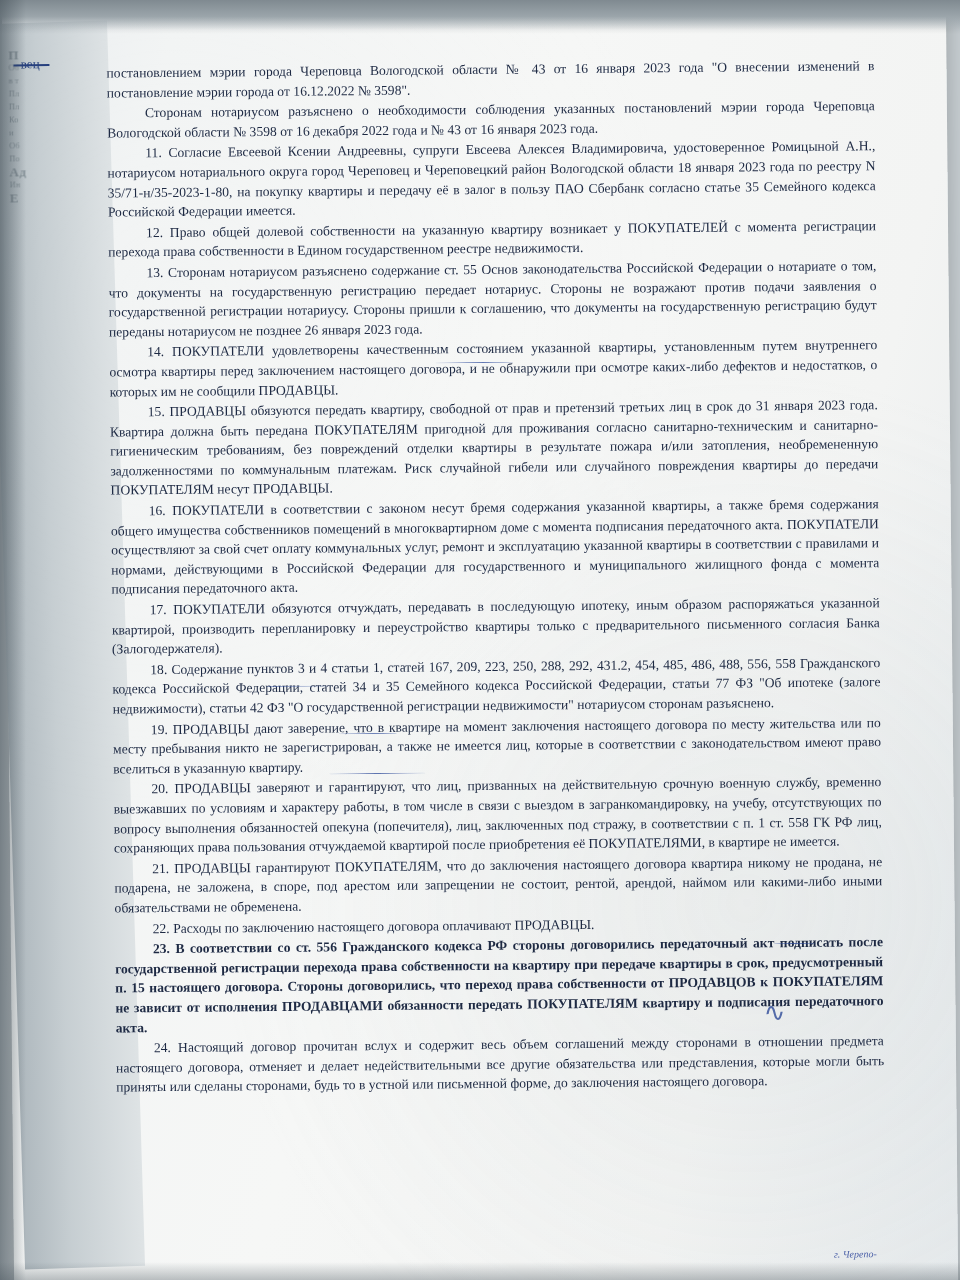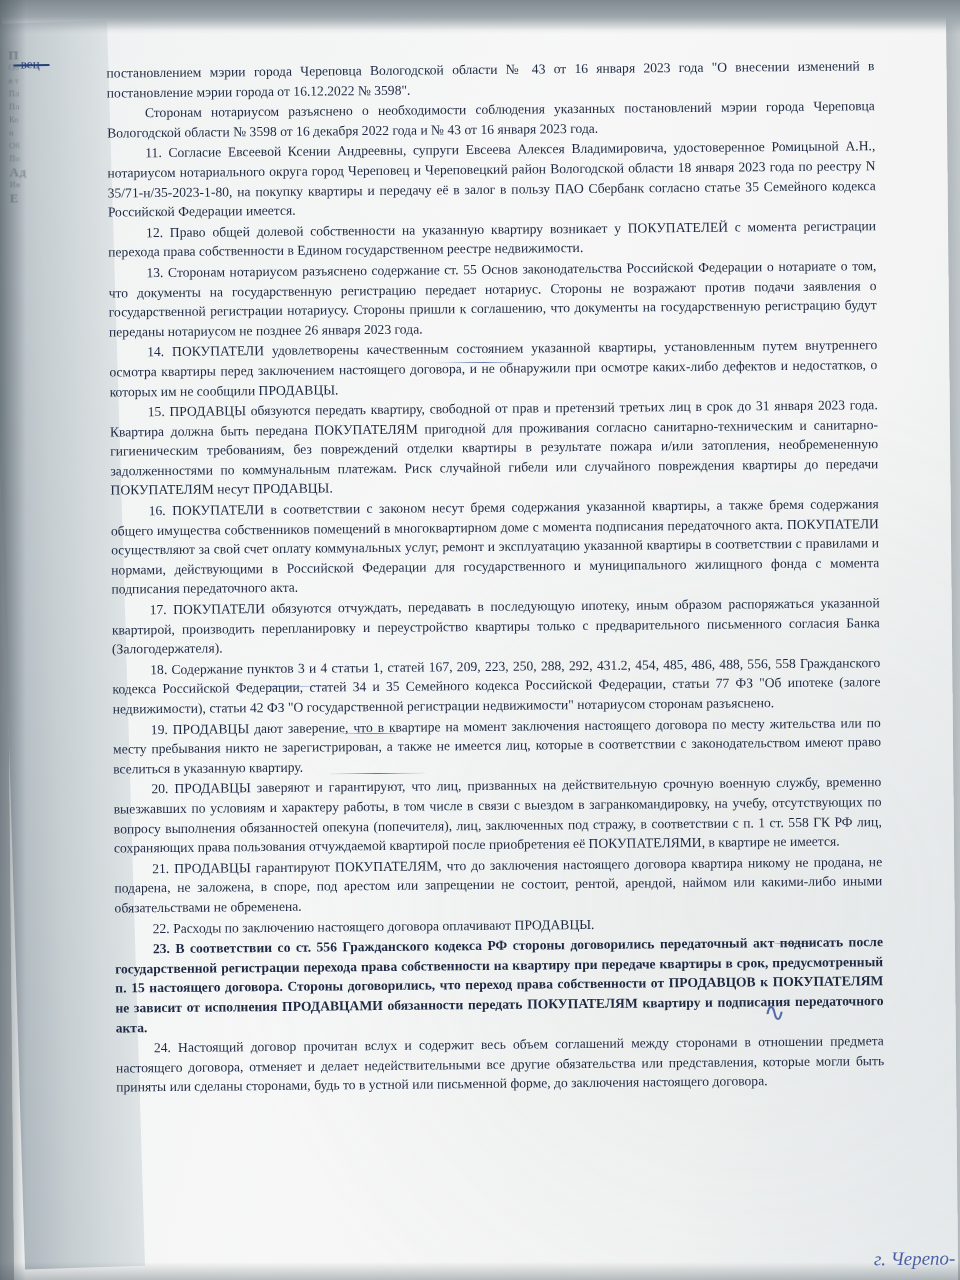--- a/index.html
+++ b/index.html
@@ -230,21 +230,21 @@
       <p class="bold">23. В соответствии со ст. 556 Гражданского кодекса РФ стороны договорились передаточный акт подписать после государственной регистрации перехода права собственности на квартиру при передаче квартиры в срок, предусмотренный п. 15 настоящего договора. Стороны договорились, что переход права собственности от ПРОДАВЦОВ к ПОКУПАТЕЛЯМ не зависит от исполнения ПРОДАВЦАМИ обязанности передать ПОКУПАТЕЛЯМ квартиру и подписания передаточного акта.</p>
       <p>24. Настоящий договор прочитан вслух и содержит весь объем соглашений между сторонами в отношении предмета настоящего договора, отменяет и делает недействительными все другие обязательства или представления, которые могли быть приняты или сделаны сторонами, будь то в устной или письменной форме, до заключения настоящего договора.</p>
     </div>
 
     <div class="pen" style="left:430px; top:378px; width:78px;"></div>
     <div class="pen" style="left:258px; top:700px; width:66px;"></div>
     <div class="pen" style="left:330px; top:748px; width:58px;"></div>
     <div class="pen" style="left:320px; top:788px; width:96px;"></div>
     <div class="pen" style="left:763px; top:962px; width:42px;"></div>
     <div class="squiggle" style="left:752px; top:1016px;">∿</div>
-    <div class="sig" style="left:860px; top:1268px; font-size:19px;">г. Черепо-</div>
+    <div class="sig" style="left:820px; top:1268px; font-size:10px;">г. Черепо-</div>
 
     <div id="noise"></div>
   </div>
 
   <div id="title-mask"></div>
   <div id="shadow-left"></div>
   <div id="shadow-top"></div>
   <div id="shadow-bottom"></div>
 </div>
 

